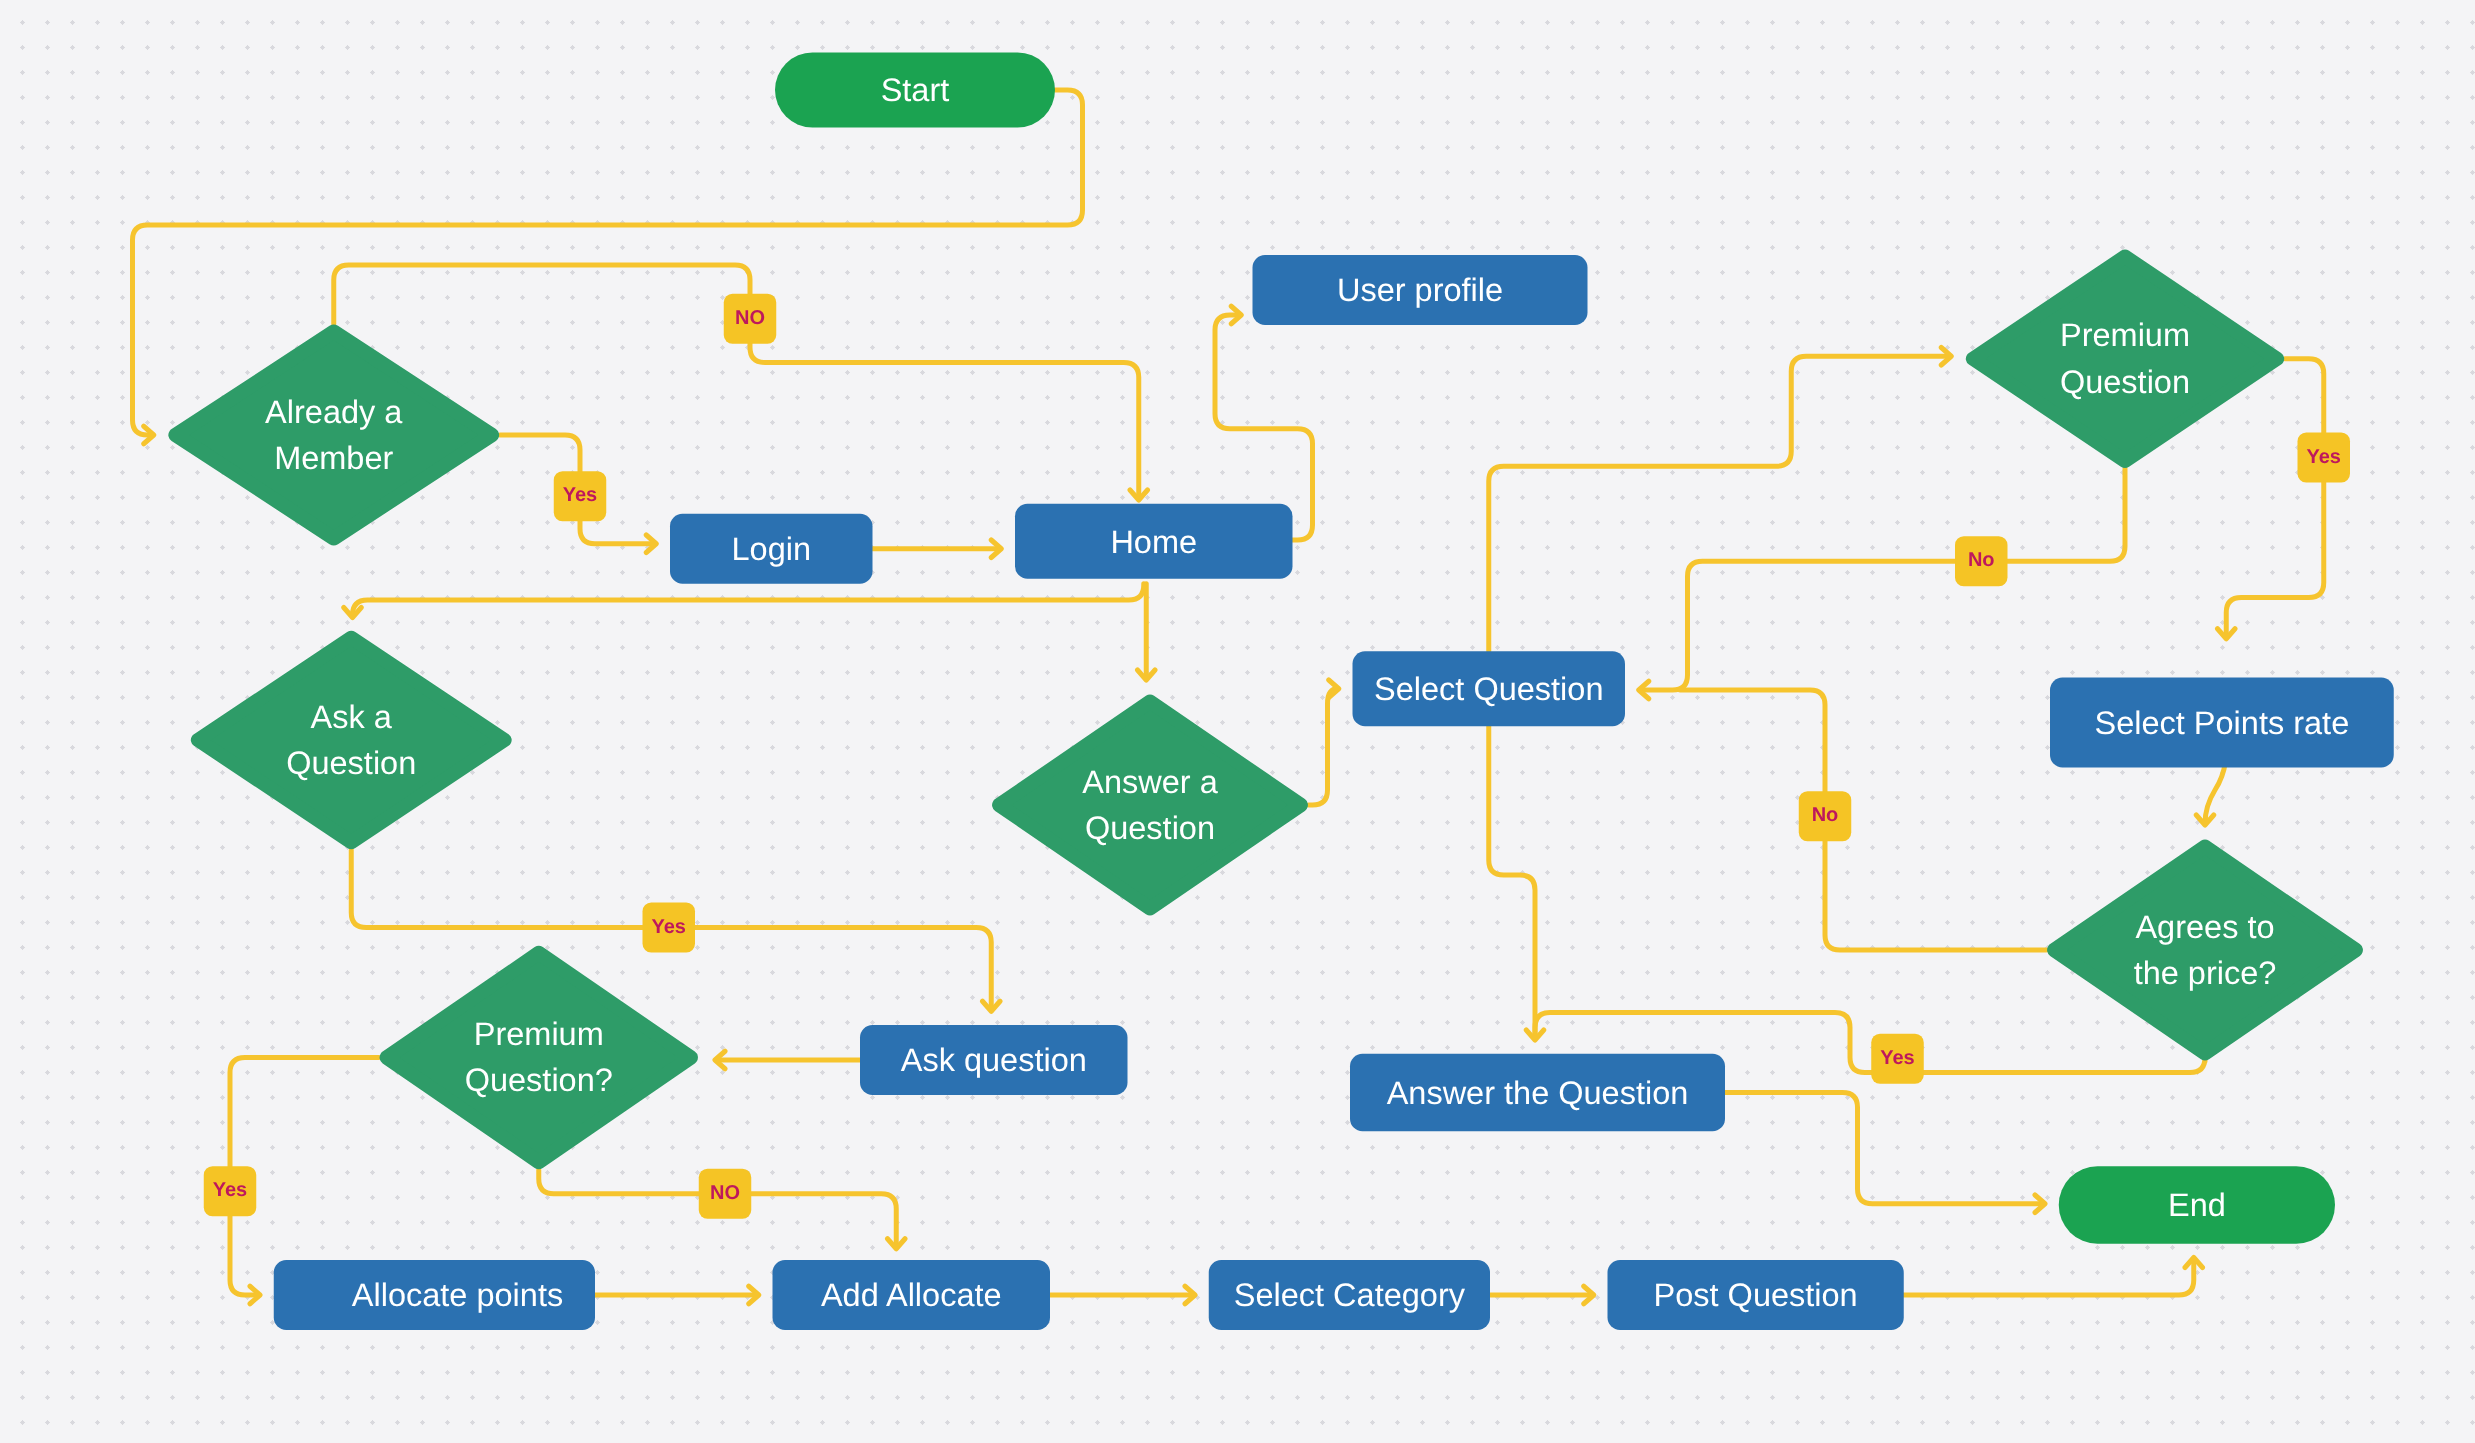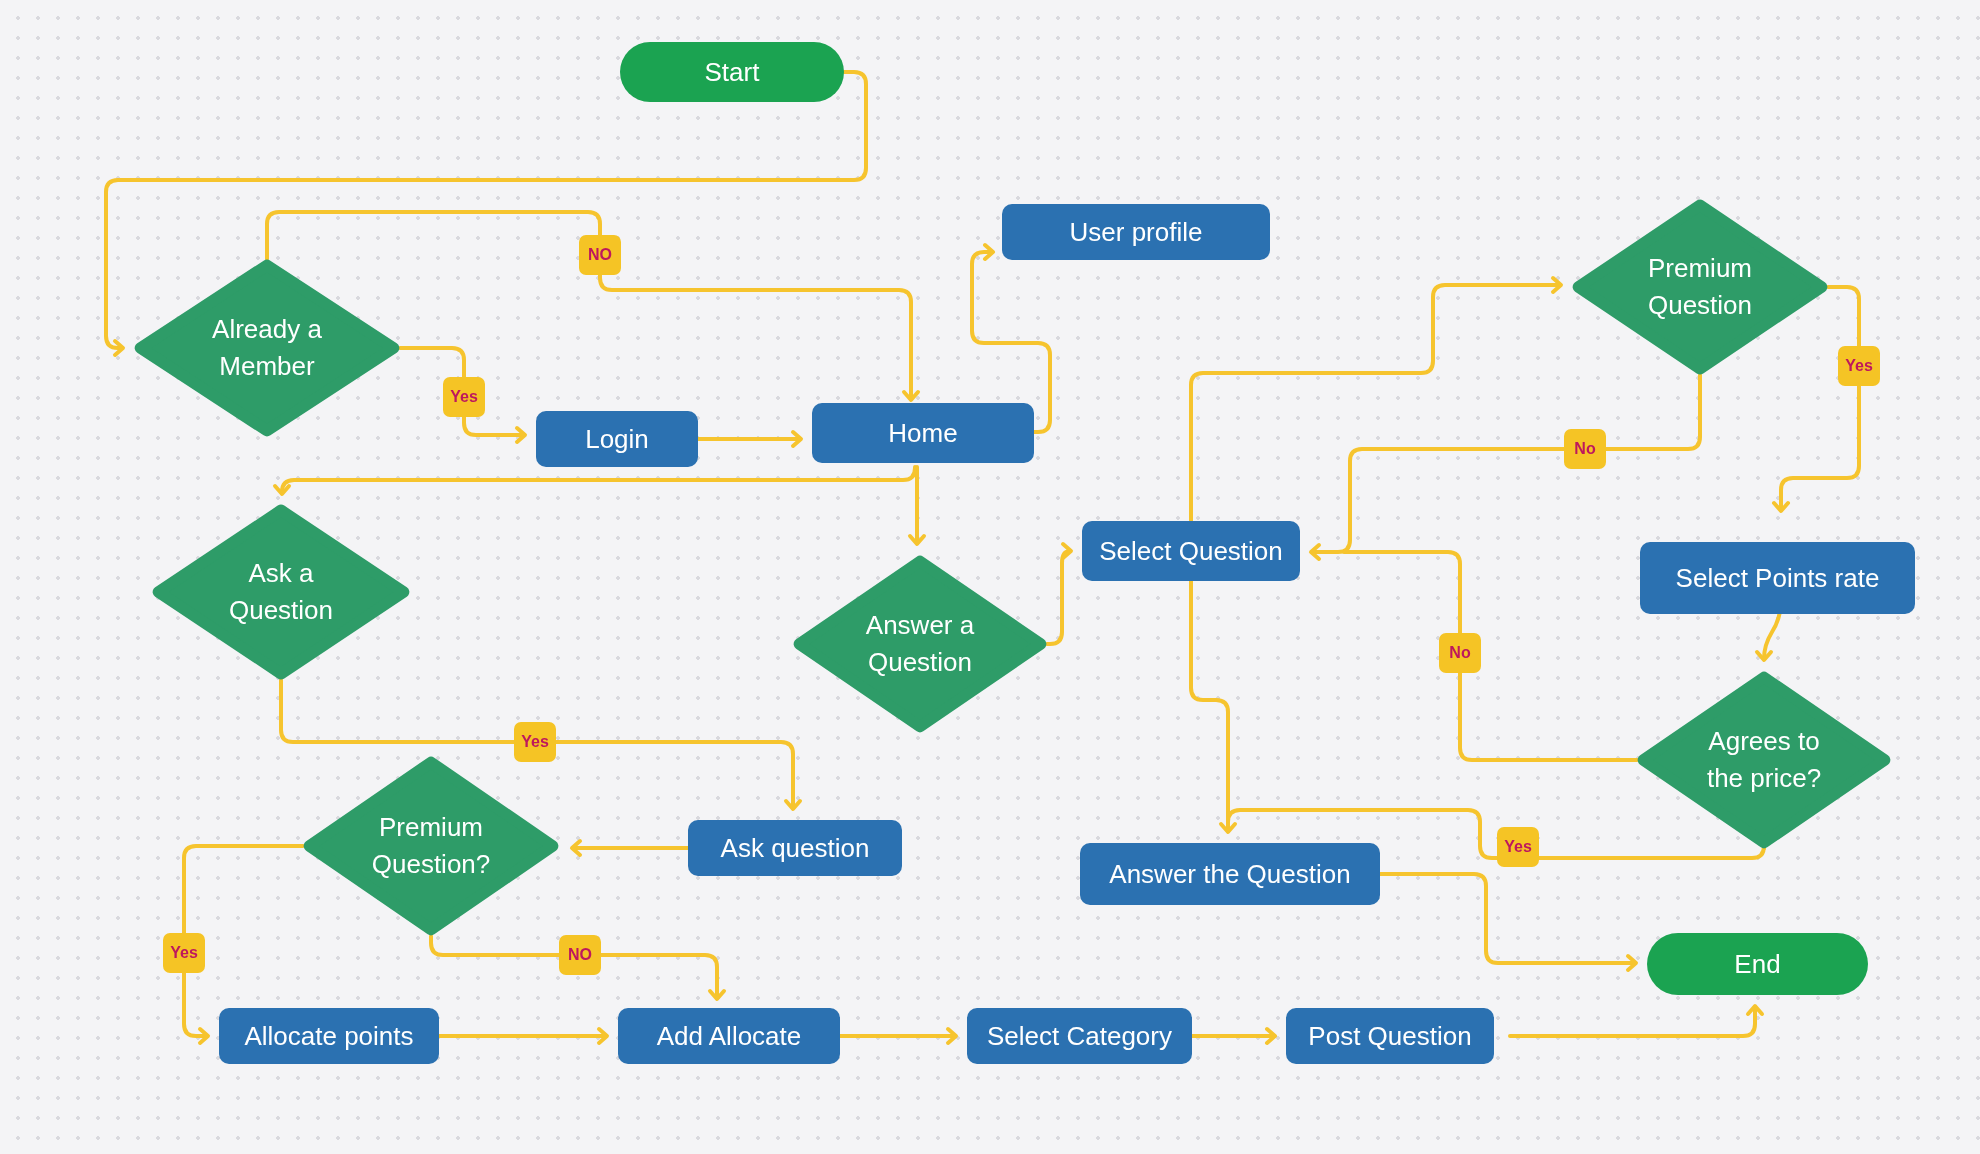--- a/index.html
+++ b/index.html
@@ -81,30 +81,30 @@
   </div>
   <div class="node process" style="left:1640px;top:522px;width:275px;height:72px;margin-top:20px;">
     <span>Select Points rate</span>
   </div>
   <div class="node process" style="left:688px;top:820px;width:214px;height:56px;">
     <span>Ask question</span>
   </div>
   <div class="node process" style="left:1080px;top:843px;width:300px;height:62px;">
     <span>Answer the Question</span>
   </div>
-  <div class="node process" style="left:219px;top:1008px;width:220px;height:56px;">
+  <div class="node process" style="left:219px;top:1008px;width:220px;height:56px;padding-left:37px;">
     <span>Allocate points</span>
   </div>
   <div class="node process" style="left:618px;top:1008px;width:222px;height:56px;">
     <span>Add Allocate</span>
   </div>
   <div class="node process" style="left:967px;top:1008px;width:225px;height:56px;">
     <span>Select Category</span>
   </div>
-  <div class="node process" style="left:1286px;top:1008px;width:208px;height:56px;">
+  <div class="node process" style="left:1286px;top:1008px;width:237px;height:56px;">
     <span>Post Question</span>
   </div>
 
   <div class="node decision" style="left:134px;top:259px;width:266px;height:178px;">
     <svg class="shape" viewBox="0 0 200 140" preserveAspectRatio="none">
       <polygon points="100,5 195,70 100,135 5,70" fill="#2e9c68" stroke="#2e9c68" stroke-width="9" stroke-linejoin="round"></polygon>
     </svg>
     <div class="dlabel">
       <div>Already a</div>
       <div>Member</div>

